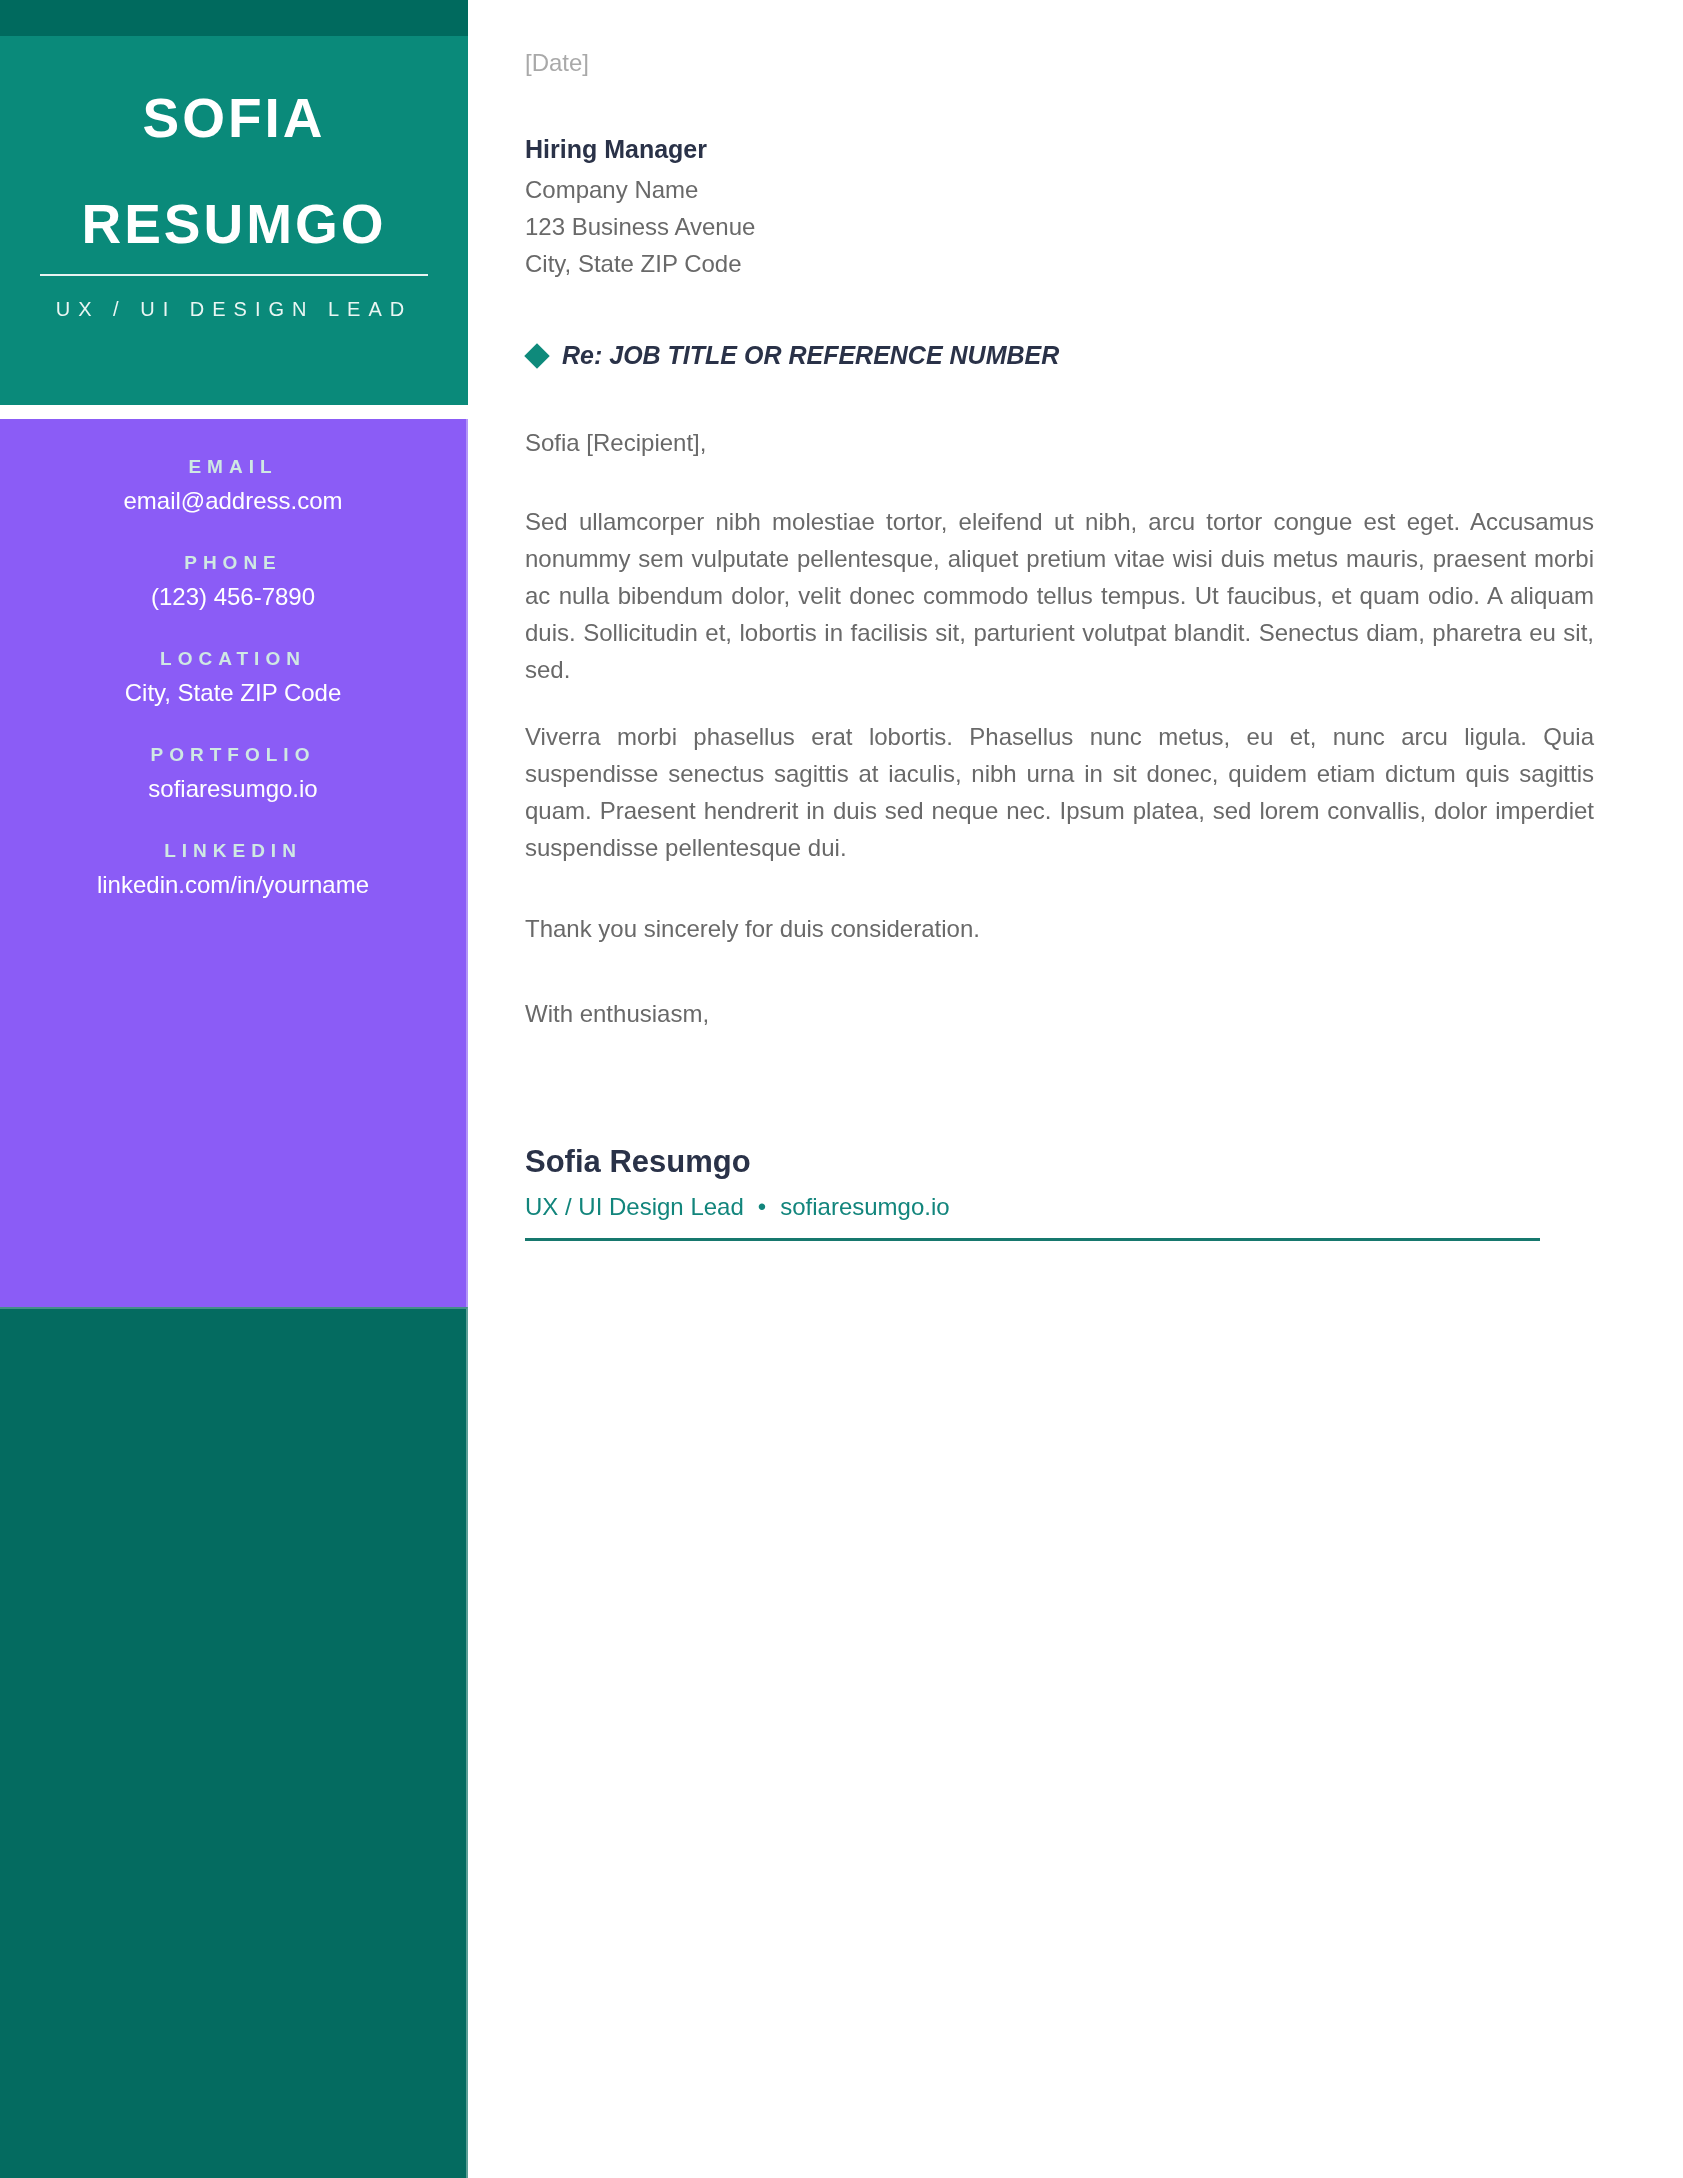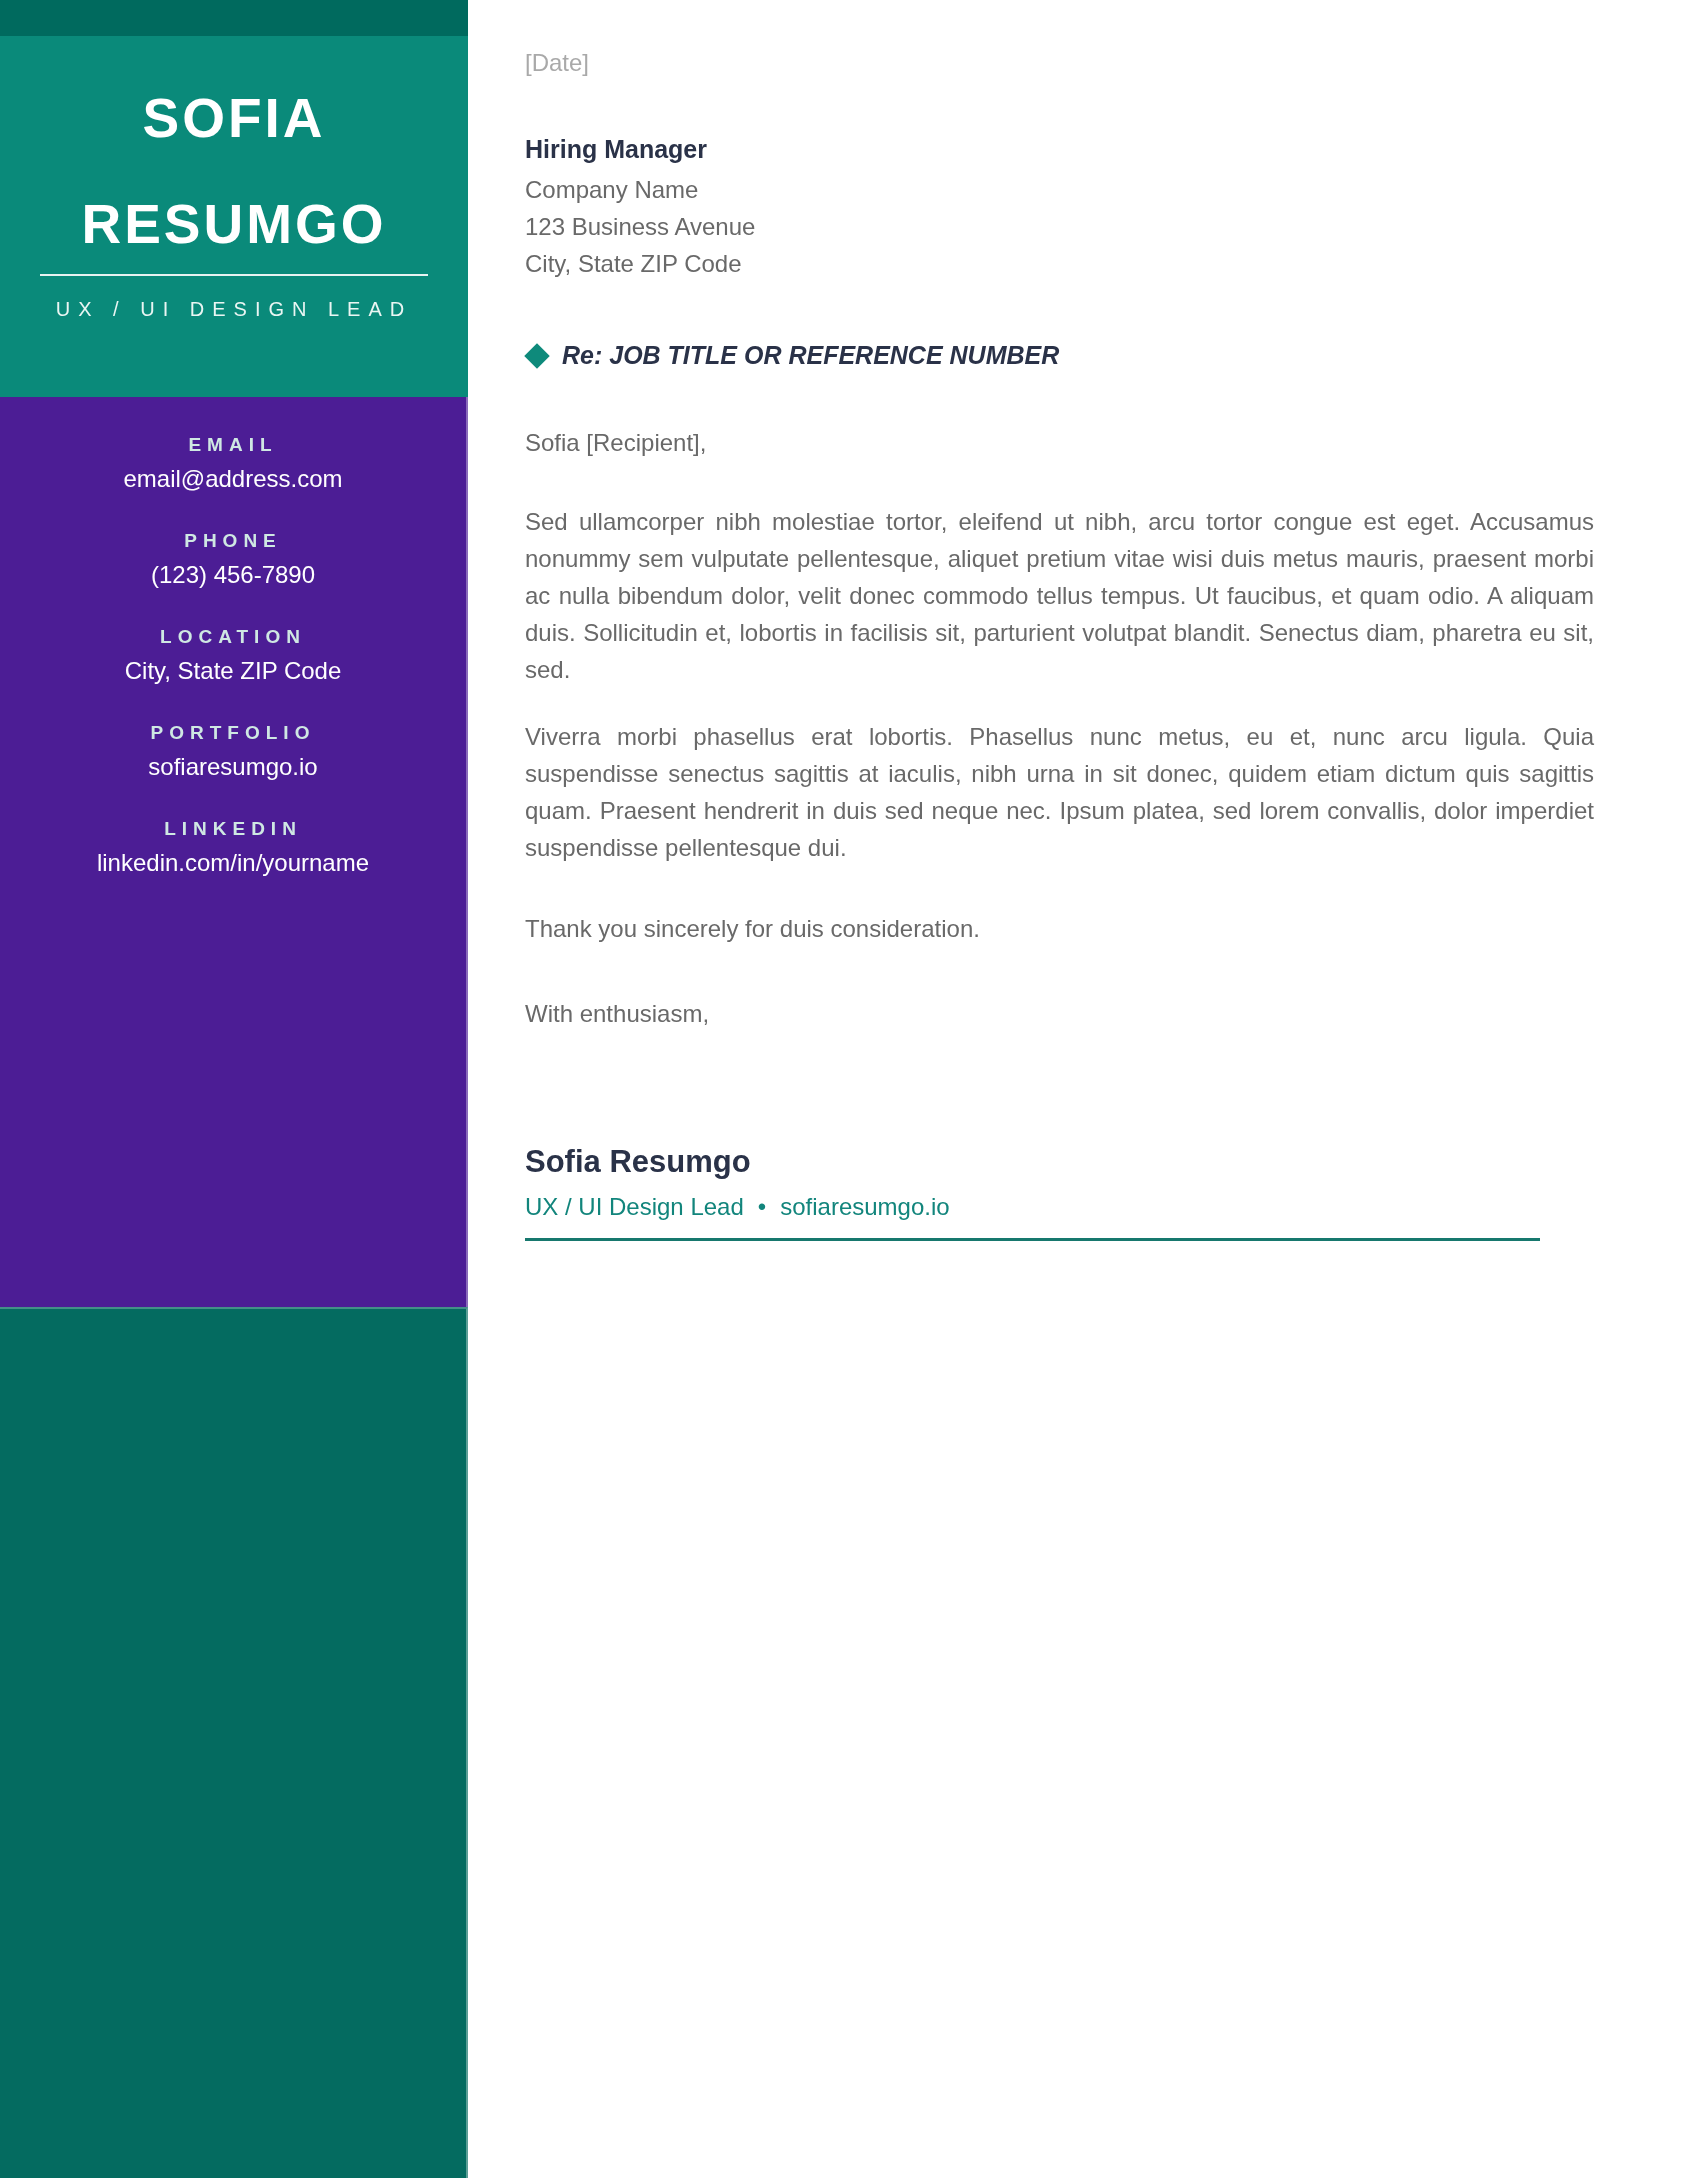--- a/index.html
+++ b/index.html
@@ -42,23 +42,23 @@
     margin: 22px auto 0 auto;
     background: #e8f3f1;
   }
   .sidebar-job-title {
     margin-top: 22px;
     font-size: 20px; letter-spacing: 8px;
     color: #eaf6f3;
   }
 
   .contact-block {
-    position: absolute; left: 0; top: 397px;
+    position: absolute; left: 0; top: 419px;
     width: 468px; height: 1140px;
-    background: #4c1d95;
+    background: #8b5cf6;
     border-right: 2px solid rgba(255,255,255,0.35);
     text-align: center;
   }
   .contact-group { margin-bottom: 37px; }
   .contact-group:first-child { margin-top: 37px; }
   .contact-label {
     font-size: 19px; font-weight: bold; letter-spacing: 6px;
     color: #cfe8e3;
     margin-bottom: 9px;
   }

